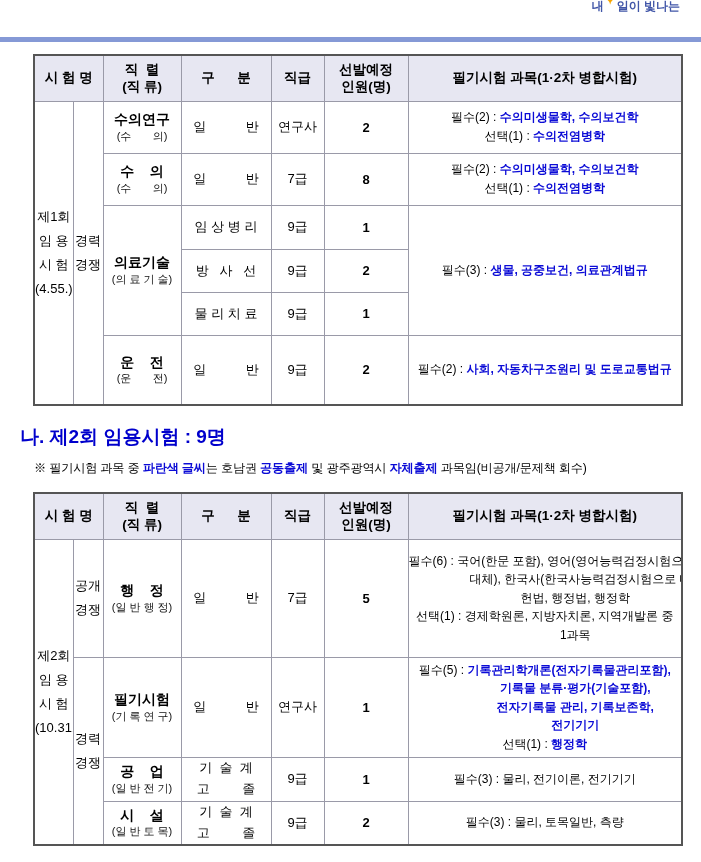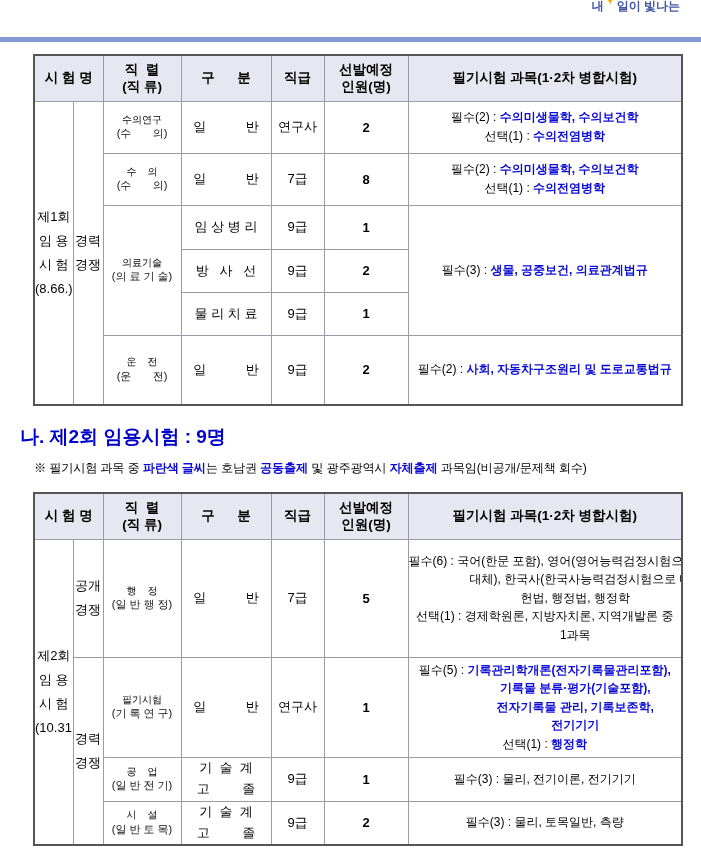--- a/index.html
+++ b/index.html
@@ -17,21 +17,21 @@
 
   
   table{border-collapse:collapse;table-layout:fixed;width:648px;margin-left:33px;padding-left:48px;}
   .tbl{border:2px solid #555;}
   .tbl th,.tbl td{border:1px solid #9a9aa8;padding:0;overflow:hidden;vertical-align:middle;}
   .hdr th{background:#e7e7f2;font-size:13.5px;font-weight:bold;text-align:center;line-height:1.3;}
   .tbl td{font-size:13px;text-align:center;}
   .pre{white-space:pre;}
   .vtx div{line-height:1.85;white-space:pre;font-size:13px;}
   .ser{text-align:left;padding-left:8px;}
-  .ser .main{font-size:10px;font-weight:normal;white-space:pre;line-height:1.25;}
+  .ser .main{font-size:14px;font-weight:bold;white-space:pre;line-height:1.25;}
   .ser .subn{font-size:11px;white-space:pre;color:#111;line-height:1.3;}
   .gub{font-size:13px;}
   .gub div{line-height:1.6;white-space:pre;}
   .grd{font-size:13px;}
   .num{font-size:14px;font-weight:bold;}
   .subj{text-align:left;padding:4px 3px 4px 6px;}
   .sline{font-size:12px;line-height:1.55;white-space:pre;display:block;}
   .cont{padding-left:61px;}
   .blue{color:#0b0bd6;font-weight:bold;}
 
@@ -75,21 +75,21 @@
           <div>인원(명)</div>
         </th>
     <th>필기시험 과목(1·2차 병합시험)</th>
   </tr>
 
   <tr class="rh52">
     <td rowspan="6" class="vtx">
       <div>제1회</div>
       <div>임 용</div>
       <div>시 험</div>
-      <div>(8.66.)</div>
+      <div>(4.55.)</div>
     </td>
     <td rowspan="6" class="vtx">
       <div>경력</div>
       <div>경쟁</div>
     </td>
     <td class="ser">
       <div class="main">수의연구</div>
       <div class="subn">(수       의)</div>
     </td>
     <td class="gub pre">일           반</td>

